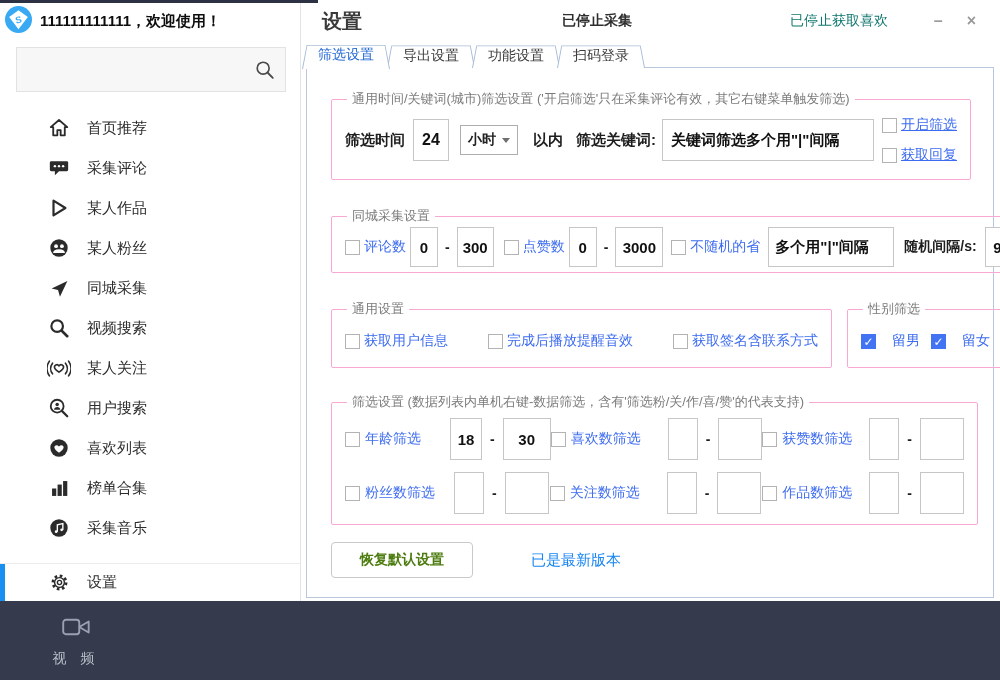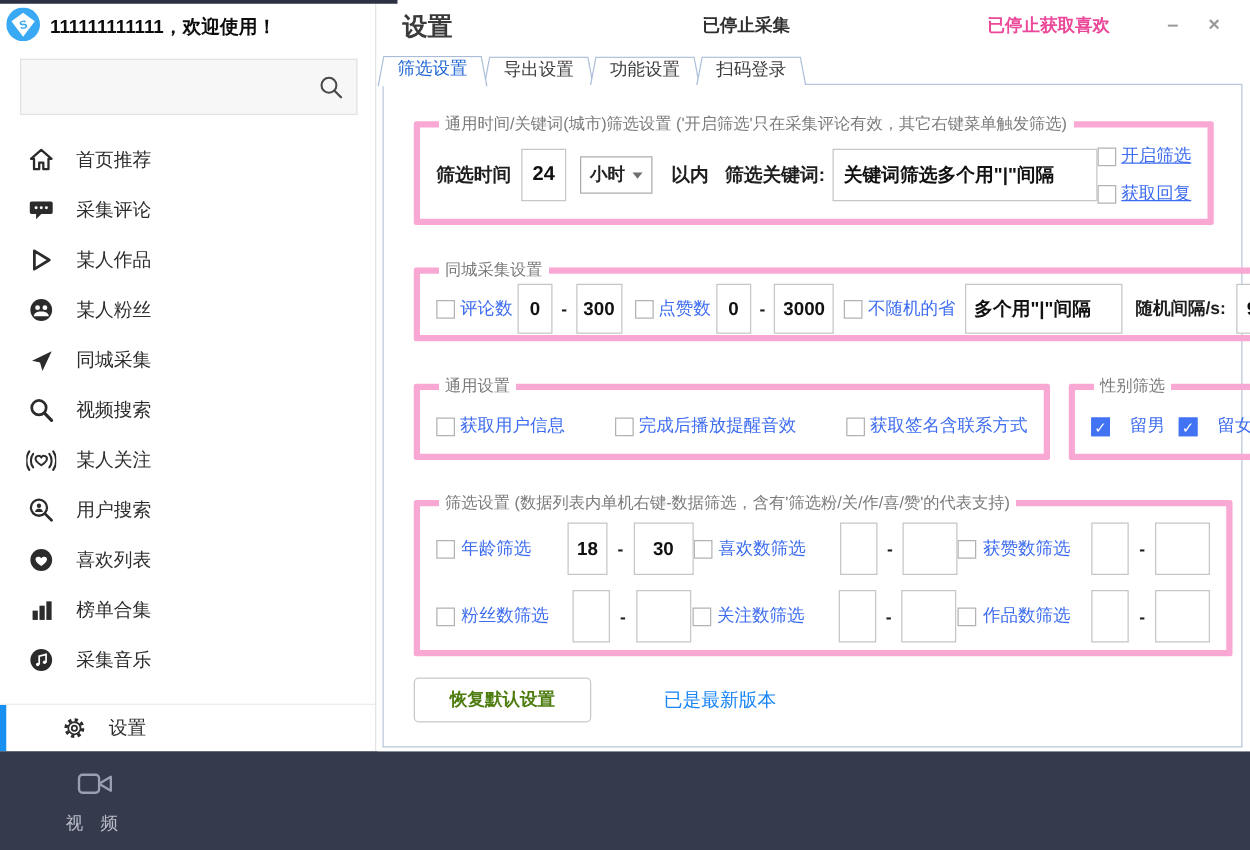--- a/index.html
+++ b/index.html
@@ -12,54 +12,54 @@
   .window-top-edge { position:absolute; left:0; top:0; width:318px; height:3px; background:#2c3144; z-index:9; }
 
   
   .sidebar { position:absolute; left:0; top:0; width:301px; height:601px; background:#fff; border-right:1px solid #e4e4e4; }
   .brand { display:flex; align-items:center; gap:8px; padding:6px 8px 0 5px; }
   .brand-title { font-size:15px; font-weight:bold; color:#0d0d0d; }
   .search-box { margin:11px 14px 0 16px; height:45px; background:#f7f7f7; border:1px solid #e2e2e2; display:flex; align-items:center; }
   .search-box input { flex:1; border:none; outline:none; background:transparent; height:100%; padding:0 10px; font-size:15px; }
   .search-btn { width:40px; display:flex; justify-content:center; cursor:pointer; }
   .menu { margin-top:16px; }
-  .menu-item { display:flex; align-items:center; height:40px; padding-left:21px; gap:16px; font-size:15px; color:#2d2d2d; cursor:pointer; }
+  .menu-item { display:flex; align-items:center; height:40px; padding-left:47px; gap:16px; font-size:15px; color:#2d2d2d; cursor:pointer; }
   .menu-item .ic { width:24px; display:flex; justify-content:center; align-items:center; }
   .settings-item { position:absolute; left:0; right:0; bottom:0; height:38px; border-top:1px solid #ececec; display:flex; align-items:center; padding-left:47px; gap:16px; font-size:15px; color:#2d2d2d; cursor:pointer; background:#fff; }
   .settings-item .active-bar { position:absolute; left:0; top:0; bottom:0; width:5px; background:#1890f2; }
   .settings-item .ic { width:24px; display:flex; justify-content:center; }
 
   
   .bottombar { position:absolute; left:0; bottom:0; width:1000px; height:79px; background:#353b4d; display:flex; align-items:center; padding-left:28px; gap:12px; }
   .bb-item { display:flex; flex-direction:column; align-items:center; gap:7px; width:96px; cursor:pointer; }
   .bb-item.wide { width:140px; }
   .bb-label { color:#b9bec9; font-size:14px; letter-spacing:5px; }
 
   
   .main { position:absolute; left:302px; top:0; width:698px; height:601px; background:#fff; }
   .titlebar { display:flex; align-items:center; height:40px; padding:2px 20px 0 20px; }
   .title { font-size:20px; font-weight:bold; color:#3a3a3a; }
   .status1 { margin-left:200px; font-size:14px; font-weight:bold; color:#2e2e2e; }
-  .status2 { margin-left:158px; font-size:14px; font-weight:bold; color:#ec4899; }
+  .status2 { margin-left:158px; font-size:14px; font-weight:normal; color:#0f766e; }
   .win-btn { color:#9a9a9a; font-size:16px; font-weight:bold; cursor:pointer; line-height:1; }
   .min-btn { margin-left:auto; }
   .close-btn { margin-left:24px; margin-right:4px; }
 
   
   .tabbar { position:absolute; left:8px; top:42px; display:flex; align-items:flex-end; height:26px; z-index:2; }
   .tab { position:relative; height:25px; line-height:25px; padding:0 8px; margin-right:13px; cursor:pointer; }
   .tab-bg { position:absolute; left:-8px; right:-8px; top:0; bottom:0; border:1px solid #a9bdd8; border-bottom:none; background:#fff;
             transform:perspective(12px) rotateX(3deg); transform-origin:center bottom; }
   .tab-label { position:relative; font-size:14px; color:#3c3c3c; }
   .tab.active { height:27px; margin-bottom:-1px; z-index:3; }
   .tab.active .tab-label { color:#2468d4; }
 
   .panel { position:absolute; left:4px; top:67px; width:688px; height:531px; border:1px solid #b9c7da; background:#fff; padding:0 22px 0 24px; }
 
-  fieldset { border:5px solid #f9a8d4; border-radius:2px; padding:0 13px; }
+  fieldset { border:1px solid #f9a8d4; border-radius:2px; padding:0 13px; }
   legend { font-size:13px; color:#7b7b7b; padding:0 5px; margin-left:2px; }
 
   .lbl { font-weight:bold; color:#1e1e1e; font-size:15px; white-space:nowrap; }
   .inp { border:1px solid #c6c6c6; font-weight:bold; font-size:16px; color:#111; text-align:center; outline:none; font-family:inherit; }
   .dash { font-weight:bold; color:#1e1e1e; margin:0 3px; }
   .cb { width:15px; height:15px; border:1px solid #b3b3b3; background:#fff; display:inline-block; flex:none; position:relative; cursor:pointer; }
   .cb.checked { background:#4273f3; border-color:#4273f3; }
   .cb.checked::after { content:"✓"; position:absolute; inset:0; color:#fff; font-size:12px; line-height:15px; text-align:center; }
   .cb-label { color:#3d6cf0; font-size:14px; white-space:nowrap; cursor:pointer; }
   .cbrow { display:flex; align-items:center; gap:4px; }

